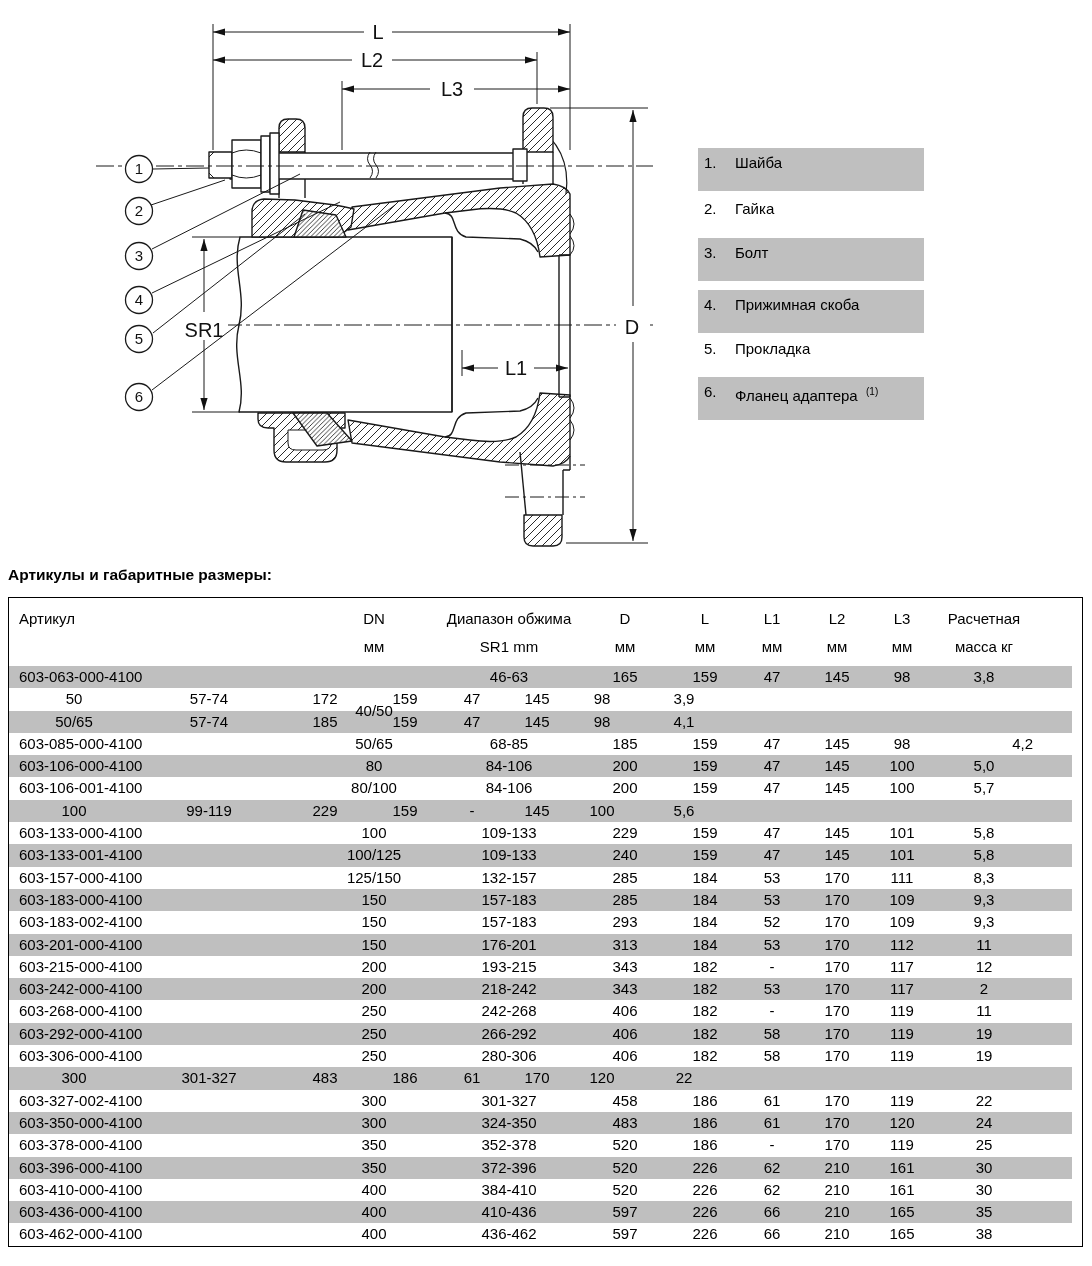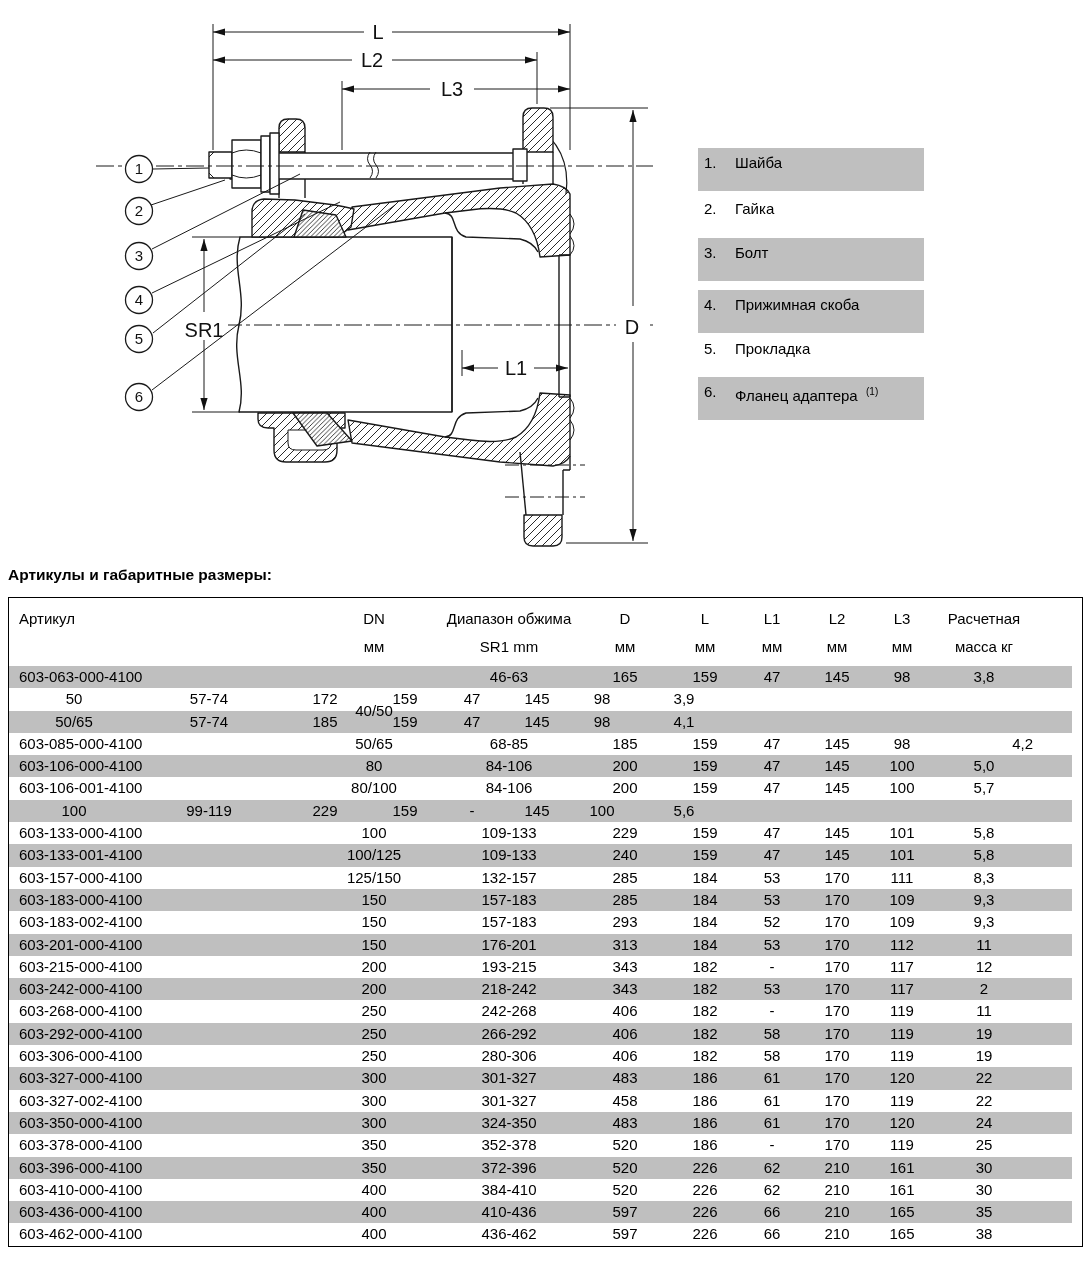--- a/index.html
+++ b/index.html
@@ -416,21 +416,20 @@
           <div class="cc" style="flex: 0 0 130px;">250</div>
           <div class="cc" style="flex: 0 0 140px;">280-306</div>
           <div class="cc" style="flex: 0 0 92px;">406</div>
           <div class="cc" style="flex: 0 0 68px;">182</div>
           <div class="cc" style="flex: 0 0 66px;">58</div>
           <div class="cc" style="flex: 0 0 64px;">170</div>
           <div class="cc" style="flex: 0 0 66px;">119</div>
           <div class="cc" style="flex: 0 0 98px;">19</div>
         </div>
         <div class="t-row shaded">
-          <div class="c0">603-327-000-4100</div>
           <div class="cc" style="flex: 0 0 130px;">300</div>
           <div class="cc" style="flex: 0 0 140px;">301-327</div>
           <div class="cc" style="flex: 0 0 92px;">483</div>
           <div class="cc" style="flex: 0 0 68px;">186</div>
           <div class="cc" style="flex: 0 0 66px;">61</div>
           <div class="cc" style="flex: 0 0 64px;">170</div>
           <div class="cc" style="flex: 0 0 66px;">120</div>
           <div class="cc" style="flex: 0 0 98px;">22</div>
         </div>
         <div class="t-row">

